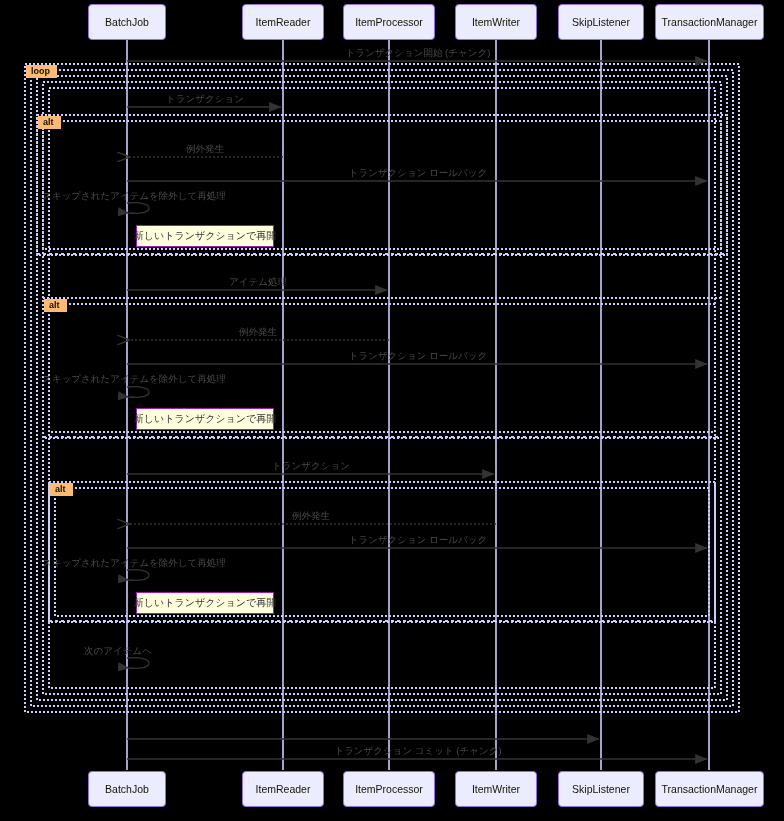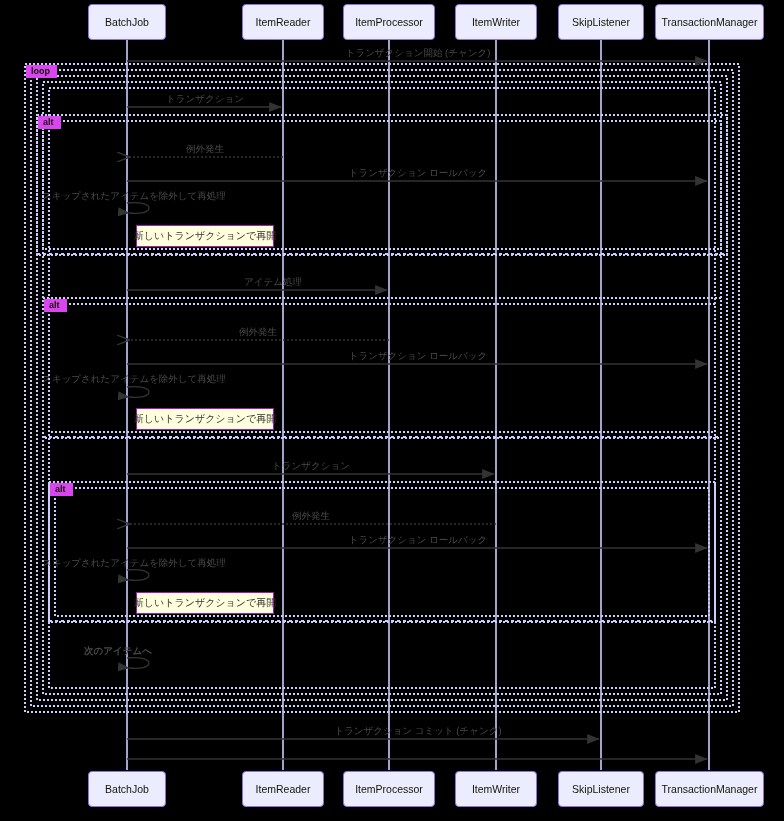--- a/index.html
+++ b/index.html
@@ -26,21 +26,21 @@
     position:absolute;
     font-size:9.5px;
     color:#4a4a4a;
     white-space:nowrap;
     transform:translateX(-50%);
     text-align:center;
   }
   
   .frame-tag{
     position:absolute;
-    background:#d946ef;
+    background:#fdba74;
     color:#131300;
     font-size:9px;
     font-weight:bold;
     padding:1px 7px 1px 5px;
     line-height:11px;
     box-sizing:border-box;
   }
   
   .note-box{
     position:absolute;
@@ -150,30 +150,30 @@
   <div class="frame-tag" style="left:38px;top:116px;">alt</div>
   <div class="frame-tag" style="left:44px;top:299px;">alt</div>
   <div class="frame-tag" style="left:50px;top:483px;">alt</div>
 
   <div class="msg-label" style="left:418px;top:47px;">トランザクション開始 (チャンク)</div>
   <div class="msg-label" style="left:205px;top:93px;">トランザクション</div>
   <div class="msg-label" style="left:205px;top:143px;">例外発生</div>
   <div class="msg-label" style="left:418px;top:167px;">トランザクション ロールバック</div>
   <div class="msg-label" style="left:134px;top:190px;">スキップされたアイテムを除外して再処理</div>
 
-  <div class="msg-label" style="left:258px;top:276px;margin-left:15px;">アイテム処理</div>
+  <div class="msg-label" style="left:258px;top:276px;">アイテム処理</div>
   <div class="msg-label" style="left:258px;top:326px;">例外発生</div>
   <div class="msg-label" style="left:418px;top:350px;">トランザクション ロールバック</div>
   <div class="msg-label" style="left:134px;top:373px;">スキップされたアイテムを除外して再処理</div>
 
   <div class="msg-label" style="left:311px;top:460px;">トランザクション</div>
   <div class="msg-label" style="left:311px;top:510px;">例外発生</div>
   <div class="msg-label" style="left:418px;top:534px;">トランザクション ロールバック</div>
   <div class="msg-label" style="left:134px;top:557px;">スキップされたアイテムを除外して再処理</div>
 
-  <div class="msg-label" style="left:118px;top:645px;font-weight:bold;">次のアイテムへ</div>
-  <div class="msg-label" style="left:418px;top:725px;">トランザクション コミット (チャンク)</div>
+  <div class="msg-label" style="left:118px;top:645px;">次のアイテムへ</div>
+  <div class="msg-label" style="left:418px;top:745px;">トランザクション コミット (チャンク)</div>
 
   <div class="note-box" style="left:136px;top:225px;width:138px;height:22px;">新しいトランザクションで再開</div>
   <div class="note-box" style="left:136px;top:408px;width:138px;height:22px;">新しいトランザクションで再開</div>
   <div class="note-box" style="left:136px;top:592px;width:138px;height:22px;">新しいトランザクションで再開</div>
 
 </div>
 
 </body></html>

